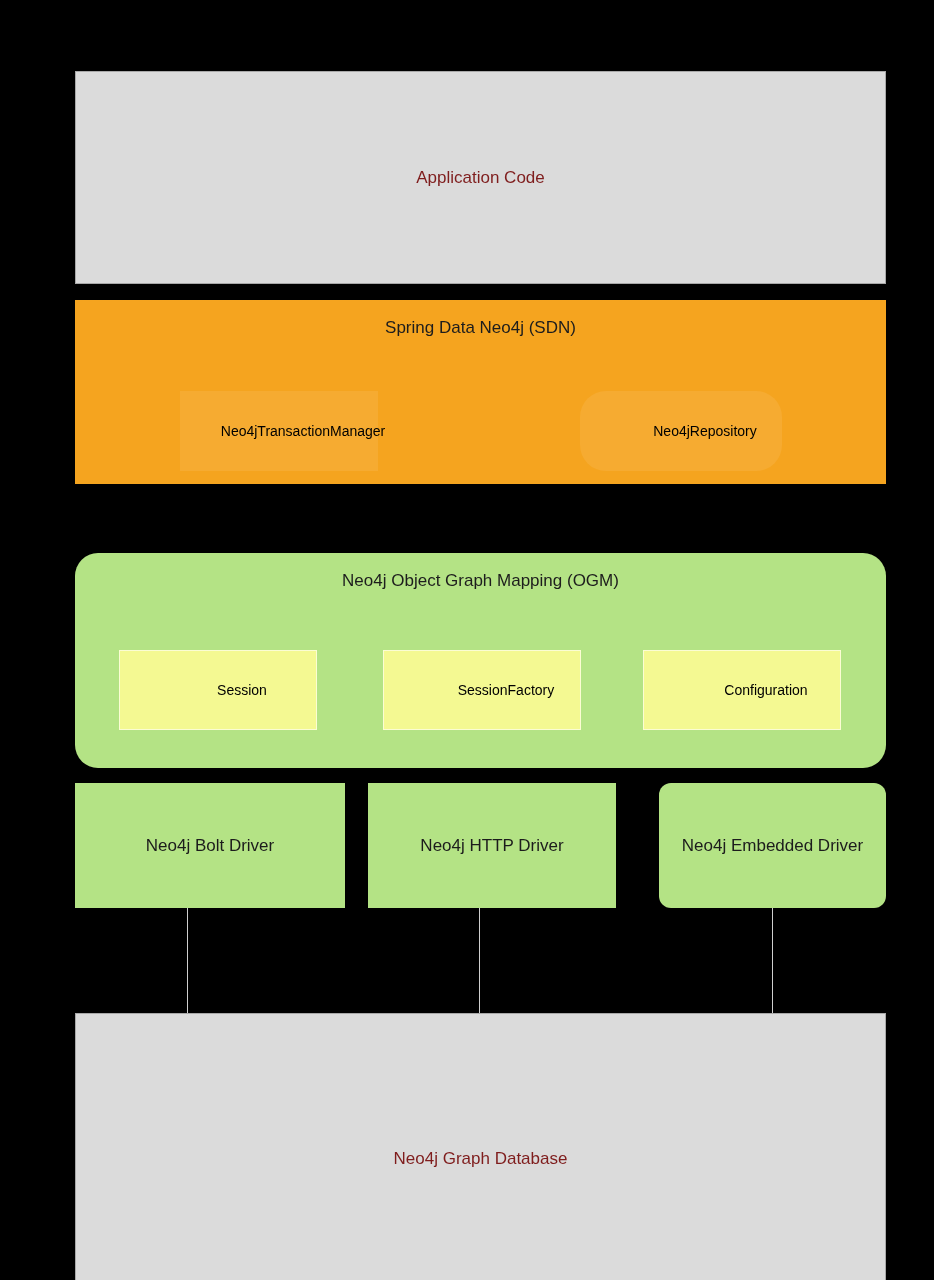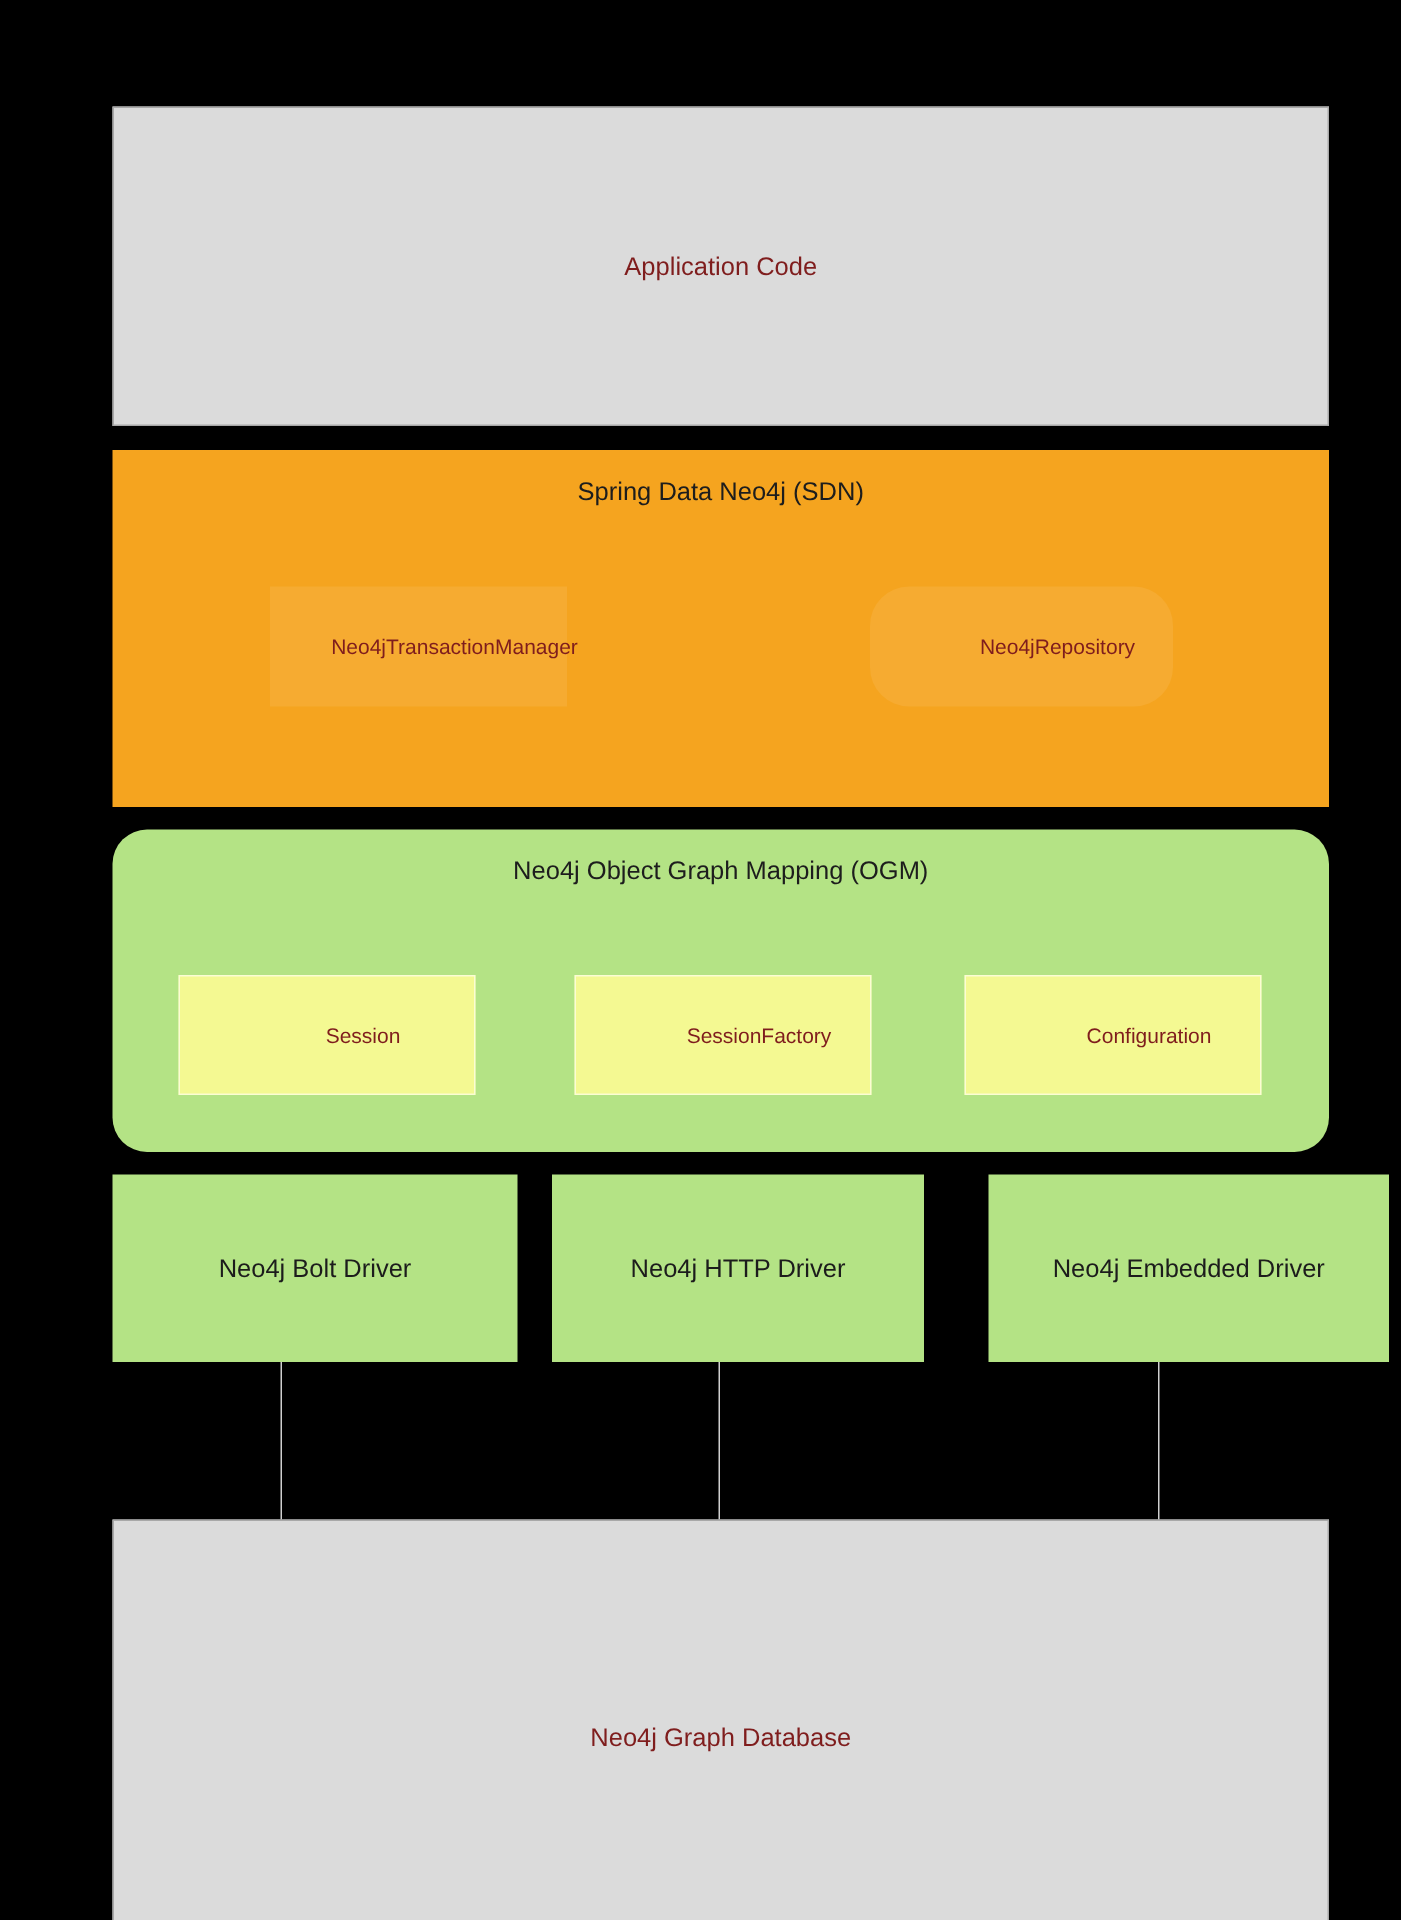--- a/index.html
+++ b/index.html
@@ -28,39 +28,39 @@
     background: #dbdbdb;
     border: 1px solid #a8a8a8;
     color: #7f1d1d;
     font-size: 17px;
   }
   #app-box   { left: 75px; top: 71px;   width: 811px; height: 213px; }
   #db-box    { left: 75px; top: 1013px; width: 811px; height: 292px; }
 
   
   #sdn-box {
-    left: 75px; top: 300px; width: 811px; height: 238px;
+    left: 75px; top: 300px; width: 811px; height: 184px;
     background: #f5a41f;
     display: block;
   }
   .layer-title {
     width: 100%;
     text-align: center;
     padding-top: 18px;
     font-size: 17px;
     color: #1d1d1d;
   }
   .inner-box {
     position: absolute;
     box-sizing: border-box;
     display: flex;
     align-items: center;
     justify-content: center;
     font-size: 14px;
-    color: #7f1d1d;
+    color: #000000;
     text-align: center;
     padding-left: 48px;
   }
   .sdn-inner {
     background: #f6ab31;
     top: 91px;
     height: 80px;
   }
   #sdn-inner-1 { left: 105px; width: 198px; }
   #sdn-inner-2 { left: 505px; width: 202px; border-radius: 26px; }
@@ -85,21 +85,21 @@
   
   .driver-box {
     top: 783px;
     height: 125px;
     background: #b4e385;
     color: #1c1c1c;
     font-size: 17px;
   }
   #driver-bolt     { left: 75px;  width: 270px; }
   #driver-http     { left: 368px; width: 248px; }
-  #driver-embedded { left: 659px; width: 267px; }
+  #driver-embedded { left: 659px; width: 227px; border-radius: 12px; }
 
   
   .connector {
     position: absolute;
     top: 908px;
     width: 1px;
     height: 105px;
     background: #cfcfcf;
   }
   #connector-1 { left: 187px; }

